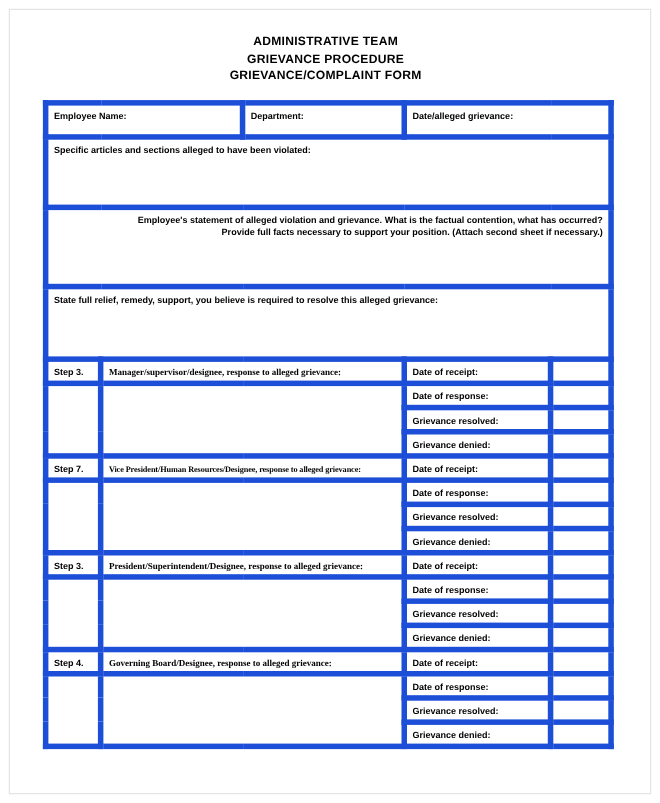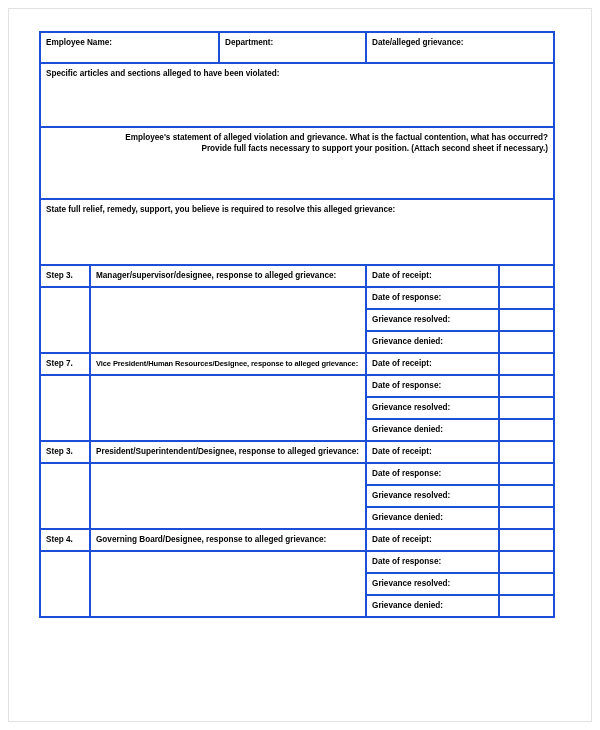--- a/index.html
+++ b/index.html
@@ -45,45 +45,50 @@
   }
   .form-title div { white-space: nowrap; }
 
   
   table.form-table {
     border-collapse: collapse;
     width: 514px;
     table-layout: fixed;
   }
   table.form-table td {
-    border: 2px solid #1d4ed8;
+    border: 5px solid #1d4ed8;
     vertical-align: top;
     padding: 4px 5px 0 5px;
     font-size: 8.2px;
     font-weight: bold;
     line-height: 11px;
     margin-top: 36px;
   }
   td.blank-cell { padding: 0; }
 
   .nowrap { white-space: nowrap; }
   .stmt-line { display: block; text-align: right; }
 
   
   .step-num   { font-size: 8.2px; font-weight: bold; white-space: nowrap; }
-  .step-desc  { font-size: 8.2px; font-weight: bold; white-space: nowrap; }
+  .step-desc  { font-size: 8.2px; font-weight: bold; white-space: nowrap; font-family: Liberation Serif, serif; }
   .step-desc.tight { font-size: 7.5px; letter-spacing: -0.1px; }
   .dt-label   { font-size: 8.2px; font-weight: bold; white-space: nowrap; text-align: center; }
 </style>
 </head>
 <body>
 
 <div class="page-sheet">
 <div class="page-inner">
 
+  <div class="form-title">
+    <div>ADMINISTRATIVE TEAM</div>
+    <div>GRIEVANCE PROCEDURE</div>
+    <div>GRIEVANCE/COMPLAINT FORM</div>
+  </div>
 
   <table class="form-table">
     <colgroup>
       <col style="width:50px">
       <col style="width:129px">
       <col style="width:147px">
       <col style="width:133px">
       <col style="width:55px">
     </colgroup>
     <tbody>

